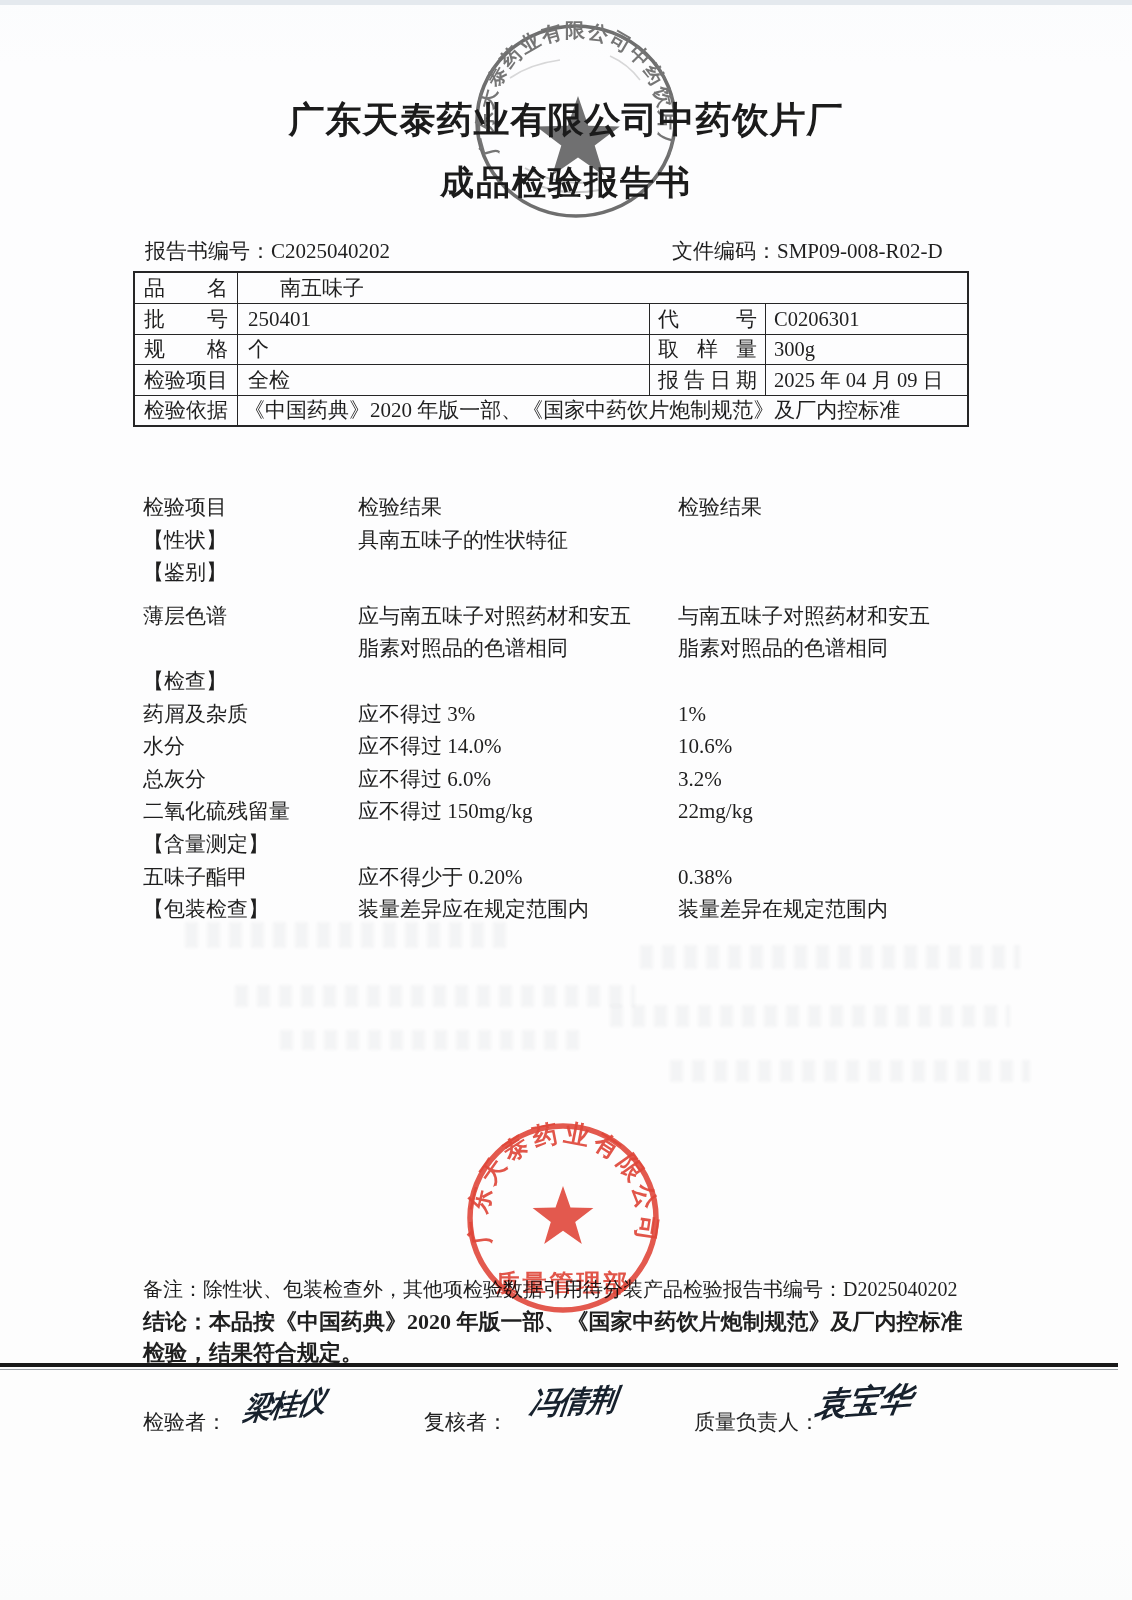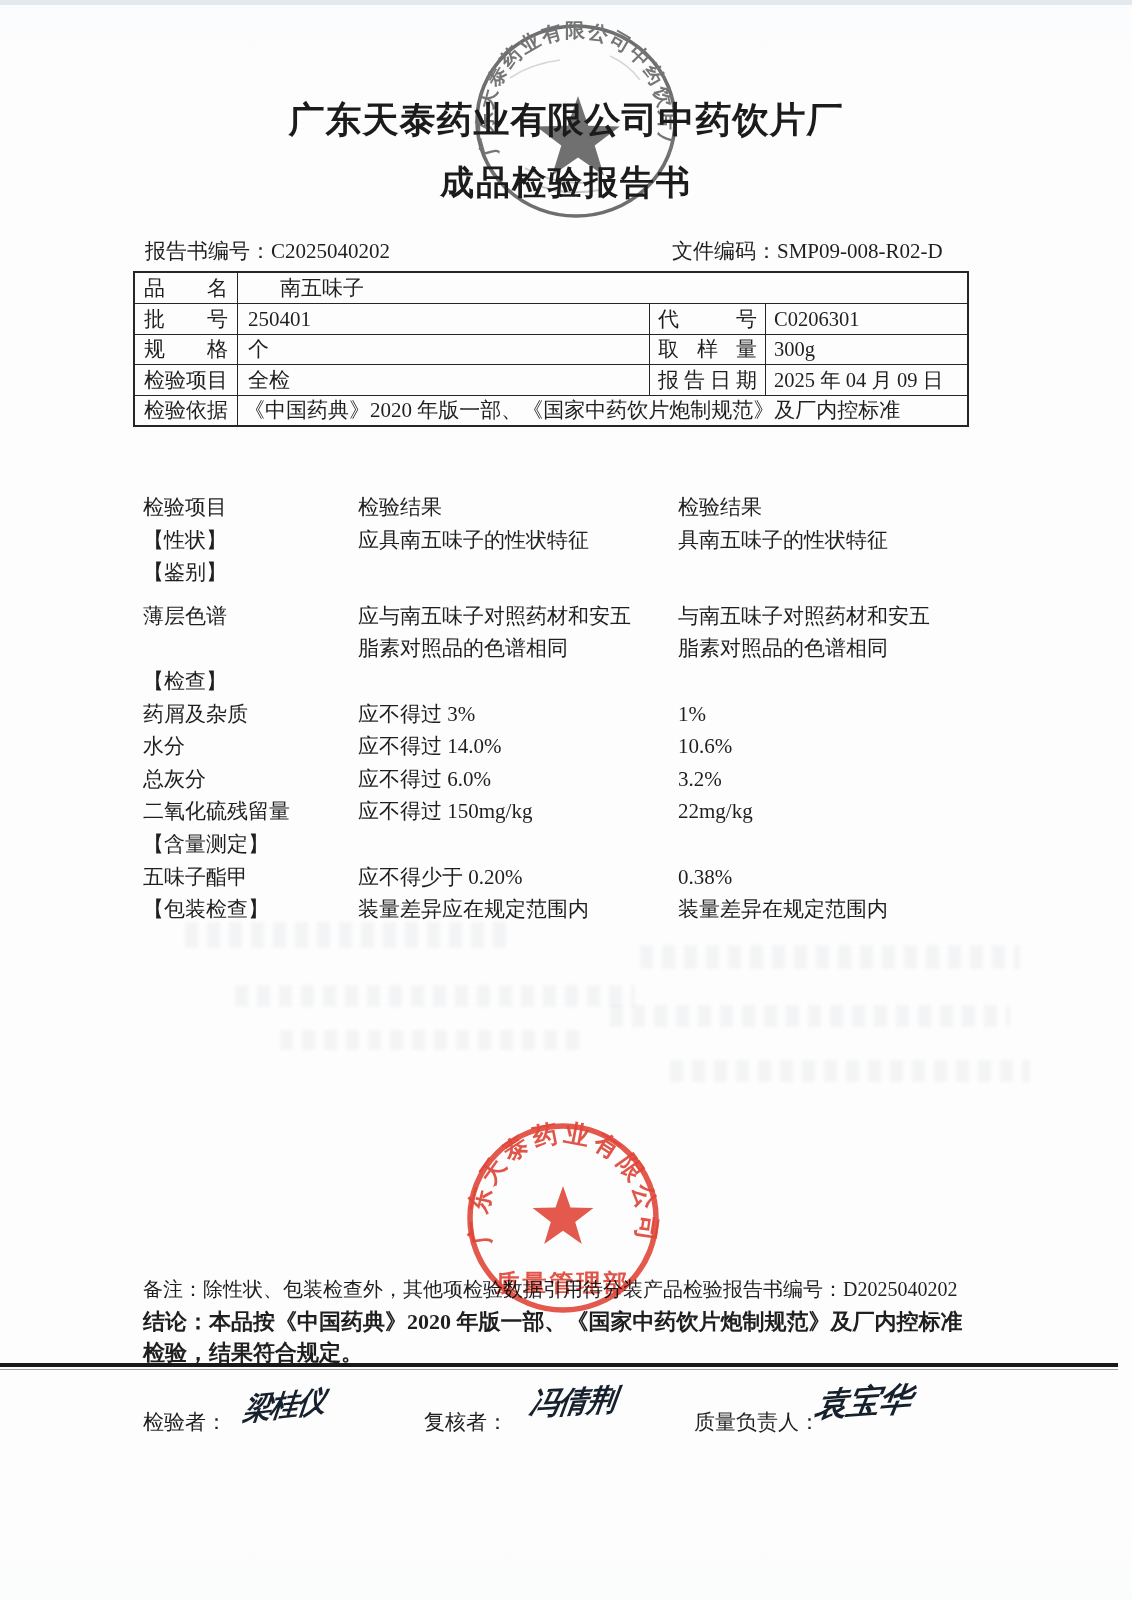--- a/index.html
+++ b/index.html
@@ -143,21 +143,20 @@
   </div>
 
   <div class="results">
     <div class="r-row">
       <div class="r-c1">检验项目</div>
       <div class="r-c2">检验结果</div>
       <div class="r-c3">检验结果</div>
     </div>
     <div class="r-row">
       <div class="r-c1">【性状】</div>
-      <div class="r-c2">应具南五味子的性状特征</div>
       <div class="r-c3">具南五味子的性状特征</div>
     </div>
     <div class="r-row">
       <div class="r-c1">【鉴别】</div>
       <div class="r-c2"></div>
       <div class="r-c3"></div>
     </div>
     <div class="r-row r-gap">
       <div class="r-c1">薄层色谱</div>
       <div class="r-c2">应与南五味子对照药材和安五脂素对照品的色谱相同</div>

